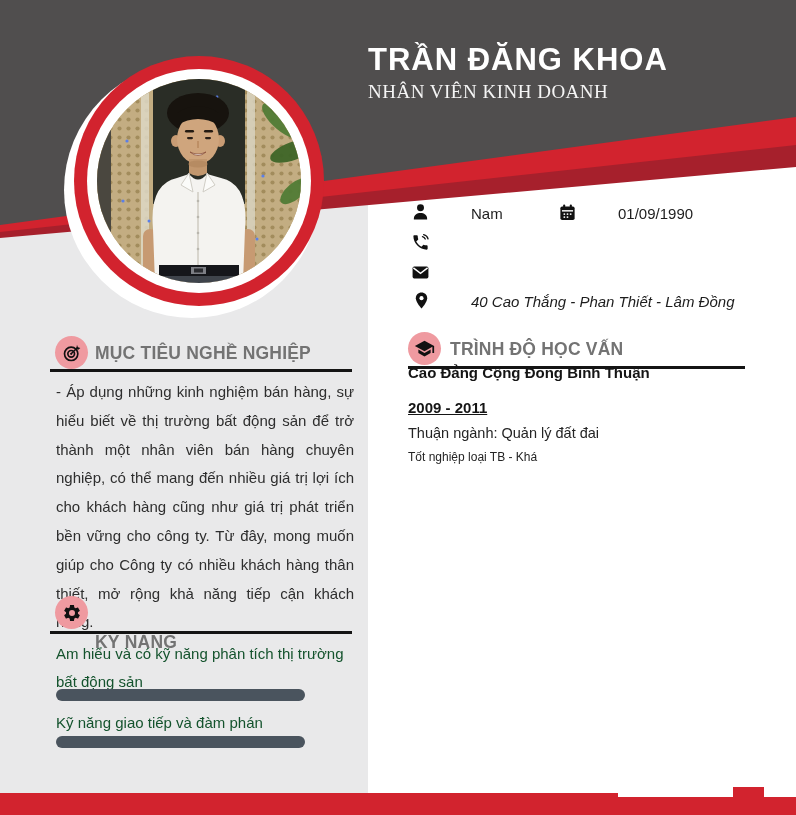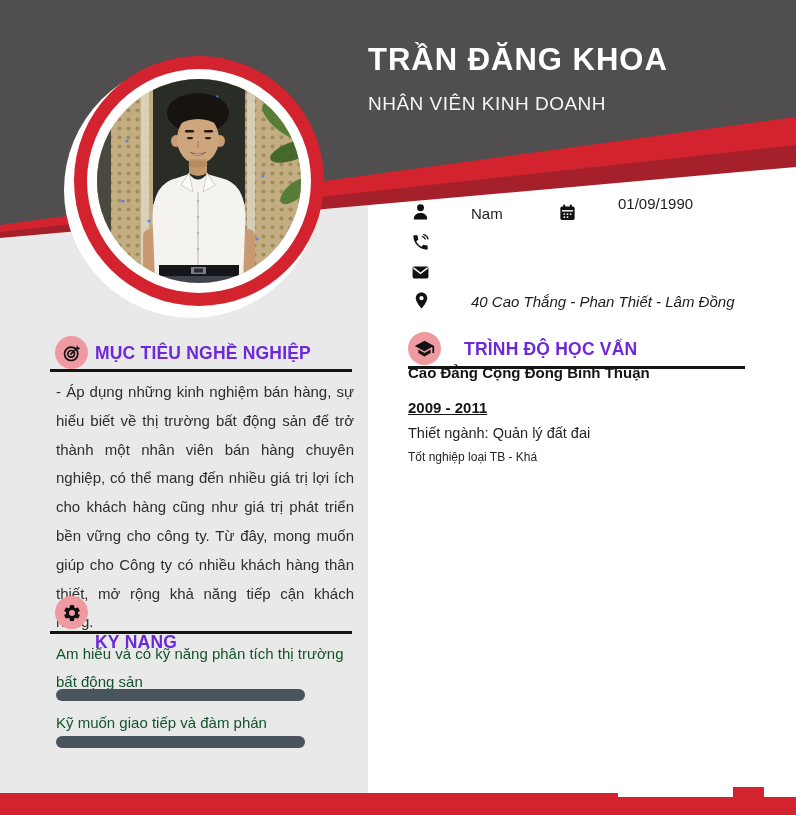--- a/index.html
+++ b/index.html
@@ -37,32 +37,32 @@
   .photo-backing { position:absolute; left:64px; top:62px; width:256px; height:256px; border-radius:50%; background:#ffffff; z-index:5; }
   .photo-ring-red { position:absolute; left:74px; top:56px; width:250px; height:250px; border-radius:50%; background:#d2232e; z-index:6; }
   .photo-ring-white { position:absolute; left:13px; top:13px; width:224px; height:224px; border-radius:50%; background:#ffffff; }
   .photo-clip { position:absolute; left:10px; top:10px; width:204px; height:204px; border-radius:50%; overflow:hidden; background:#c3ad82; }
   
   .name {
     position:absolute; left:368px; top:42px; z-index:7;
     color:#ffffff; font-size:31px; font-weight:700; letter-spacing:1px;
   }
   .role {
-    position:absolute; left:368px; top:93px; z-index:7;
-    color:#f5f5f5; font-size:19px; font-weight:400; letter-spacing:0.5px;
+    position:absolute; left:368px; top:81px; z-index:7;
+    color:#f5f5f5; font-size:19px; font-weight:400; letter-spacing:0.5px;font-family:Liberation Serif, serif;
   }
   
   .info { position:absolute; z-index:7; font-size:15px; color:#1d1d1d;margin-left:28px; }
   .info-icon { position:absolute; z-index:7; width:19px; height:19px; }
   
   .sec-icon {
     position:absolute; z-index:7; width:33px; height:33px; border-radius:50%;
     background:#ef9aa0; display:flex; align-items:center; justify-content:center;
   }
-  .sec-title { position:absolute; z-index:7; font-size:17.5px; font-weight:700; color:#6d28d9; letter-spacing:0.2px; }
+  .sec-title { position:absolute; z-index:7; font-size:17.5px; font-weight:700; color:#737373; letter-spacing:0.2px; }
   .sec-rule { position:absolute; z-index:7; height:3px; background:#141414; }
   .objective-body {
     position:absolute; left:56px; top:378px; width:298px; z-index:7;
     font-size:15px; line-height:28.8px; text-align:justify; color:#2e2e2e;
   }
   .skill-label { position:absolute; left:56px; width:300px; z-index:7; font-size:15px; line-height:28px; color:#14532d; }
   .skill-bar { position:absolute; left:56px; height:12px; border-radius:6px; background:#4a545e; z-index:7; }
   .edu-school { position:absolute; left:408px; top:364px; z-index:7; font-size:15px; font-weight:700; color:#151515; }
   .edu-years  { position:absolute; left:408px; top:399px; z-index:7; font-size:15px; font-weight:700; color:#151515;text-decoration:underline; }
   .edu-major  { position:absolute; left:408px; top:425px; z-index:7; font-size:14.5px; color:#242424; }
@@ -156,21 +156,21 @@
   <rect x="3" y="4.5" width="18" height="17" rx="2.2" fill="#111"></rect>
   <rect x="6.5" y="2" width="2.6" height="4.5" rx="1.2" fill="#111"></rect>
   <rect x="14.9" y="2" width="2.6" height="4.5" rx="1.2" fill="#111"></rect>
   <rect x="5" y="9" width="14" height="1.8" fill="#fff"></rect>
   <circle cx="8" cy="14" r="1.2" fill="#fff"></circle>
     <circle cx="12" cy="14" r="1.2" fill="#fff"></circle>
     <circle cx="16" cy="14" r="1.2" fill="#fff"></circle>
   <circle cx="8" cy="17.8" r="1.2" fill="#fff"></circle>
     <circle cx="12" cy="17.8" r="1.2" fill="#fff"></circle>
 </svg>
-<div class="info" style="left:590px; top:195px;">01/09/1990</div>
+<div class="info" style="left:590px; top:205px;">01/09/1990</div>
 
 <svg class="info-icon" style="left:411px; top:233px;" viewBox="0 0 24 24">
   <path d="M6.6 10.8c1.5 2.8 3.8 5.1 6.6 6.6l2.2-2.2c.3-.3.7-.4 1-.2 1.1.4 2.3.6 3.6.6.6 0 1 .4 1 1V20c0 .6-.4 1-1 1C10.9 21 3 13.1 3 3.9c0-.6.4-1 1-1h3.5c.6 0 1 .4 1 1 0 1.2.2 2.4.6 3.6.1.3 0 .7-.2 1l-2.3 2.3z" fill="#111"></path>
   <path d="M14.5 4.5 Q17 5 18 7.5 M16 2 Q20.5 3 21.5 7.5" stroke="#111" stroke-width="1.7" fill="none" stroke-linecap="round"></path>
 </svg>
 
 <svg class="info-icon" style="left:411px; top:263px;" viewBox="0 0 24 24">
   <rect x="2" y="4.5" width="20" height="15" rx="2" fill="#111"></rect>
   <path d="M3 6.2 L12 13 L21 6.2" stroke="#fff" stroke-width="1.8" fill="none"></path>
 </svg>
@@ -197,27 +197,27 @@
 <div class="sec-icon" style="left:55px; top:596px;">
   <svg width="20" height="20" viewBox="0 0 24 24">
     <path fill="#111" fill-rule="evenodd" d="M19.14 12.94c.04-.3.06-.61.06-.94 0-.32-.02-.64-.07-.94l2.03-1.58c.18-.14.23-.41.12-.61l-1.92-3.32c-.12-.22-.37-.29-.59-.22l-2.39.96c-.5-.38-1.03-.7-1.62-.94l-.36-2.54c-.04-.24-.24-.41-.48-.41h-3.84c-.24 0-.43.17-.47.41l-.36 2.54c-.59.24-1.13.57-1.62.94l-2.39-.96c-.22-.08-.47 0-.59.22L2.74 8.87c-.12.21-.08.47.12.61l2.03 1.58c-.05.3-.09.63-.09.94s.02.64.07.94l-2.03 1.58c-.18.14-.23.41-.12.61l1.92 3.32c.12.22.37.29.59.22l2.39-.96c.5.38 1.03.7 1.62.94l.36 2.54c.05.24.24.41.48.41h3.84c.24 0 .44-.17.47-.41l.36-2.54c.59-.24 1.13-.56 1.62-.94l2.39.96c.22.08.47 0 .59-.22l1.92-3.32c.12-.22.07-.47-.12-.61l-2.01-1.58zM12 15.6A3.6 3.6 0 1 1 12 8.4a3.6 3.6 0 0 1 0 7.2z"></path>
   </svg>
 </div>
 <div class="sec-title" style="left:95px; top:632px;">KỸ NĂNG</div>
 <div class="sec-rule" style="left:50px; top:631px; width:302px;"></div>
 
 <div class="skill-label" style="top:640px;">Am hiểu và có kỹ năng phân tích thị trường bất động sản</div>
 <div class="skill-bar" style="top: 689px; width: 248.64px;"></div>
-<div class="skill-label" style="top:709px;">Kỹ muốn giao tiếp và đàm phán</div>
+<div class="skill-label" style="top:709px;">Kỹ năng giao tiếp và đàm phán</div>
 <div class="skill-bar" style="top: 736px; width: 248.64px;"></div>
 
 <div class="sec-icon" style="left:408px; top:332px;">
   <svg width="21" height="21" viewBox="0 0 24 24">
     <path fill="#111" d="M12 3 1 9l11 6 9-4.91V17h2V9L12 3z"></path>
     <path fill="#111" d="M5 13.18v4L12 21l7-3.82v-4L12 17l-7-3.82z"></path>
   </svg>
 </div>
-<div class="sec-title" style="left:450px; top:339px;margin-left:14px;">TRÌNH ĐỘ HỌC VẤN</div>
+<div class="sec-title" style="left:450px; top:339px;">TRÌNH ĐỘ HỌC VẤN</div>
 <div class="sec-rule" style="left:408px; top:366px; width:337px;"></div>
 <div class="edu-school">Cao Đẳng Cộng Đồng Bình Thuận</div>
 <div class="edu-years">2009 - 2011</div>
-<div class="edu-major">Thiết ngành: Quản lý đất đai</div>
+<div class="edu-major">Thuận ngành: Quản lý đất đai</div>
 <div class="edu-grade">Tốt nghiệp loại TB - Khá</div>
 
 </body></html>

